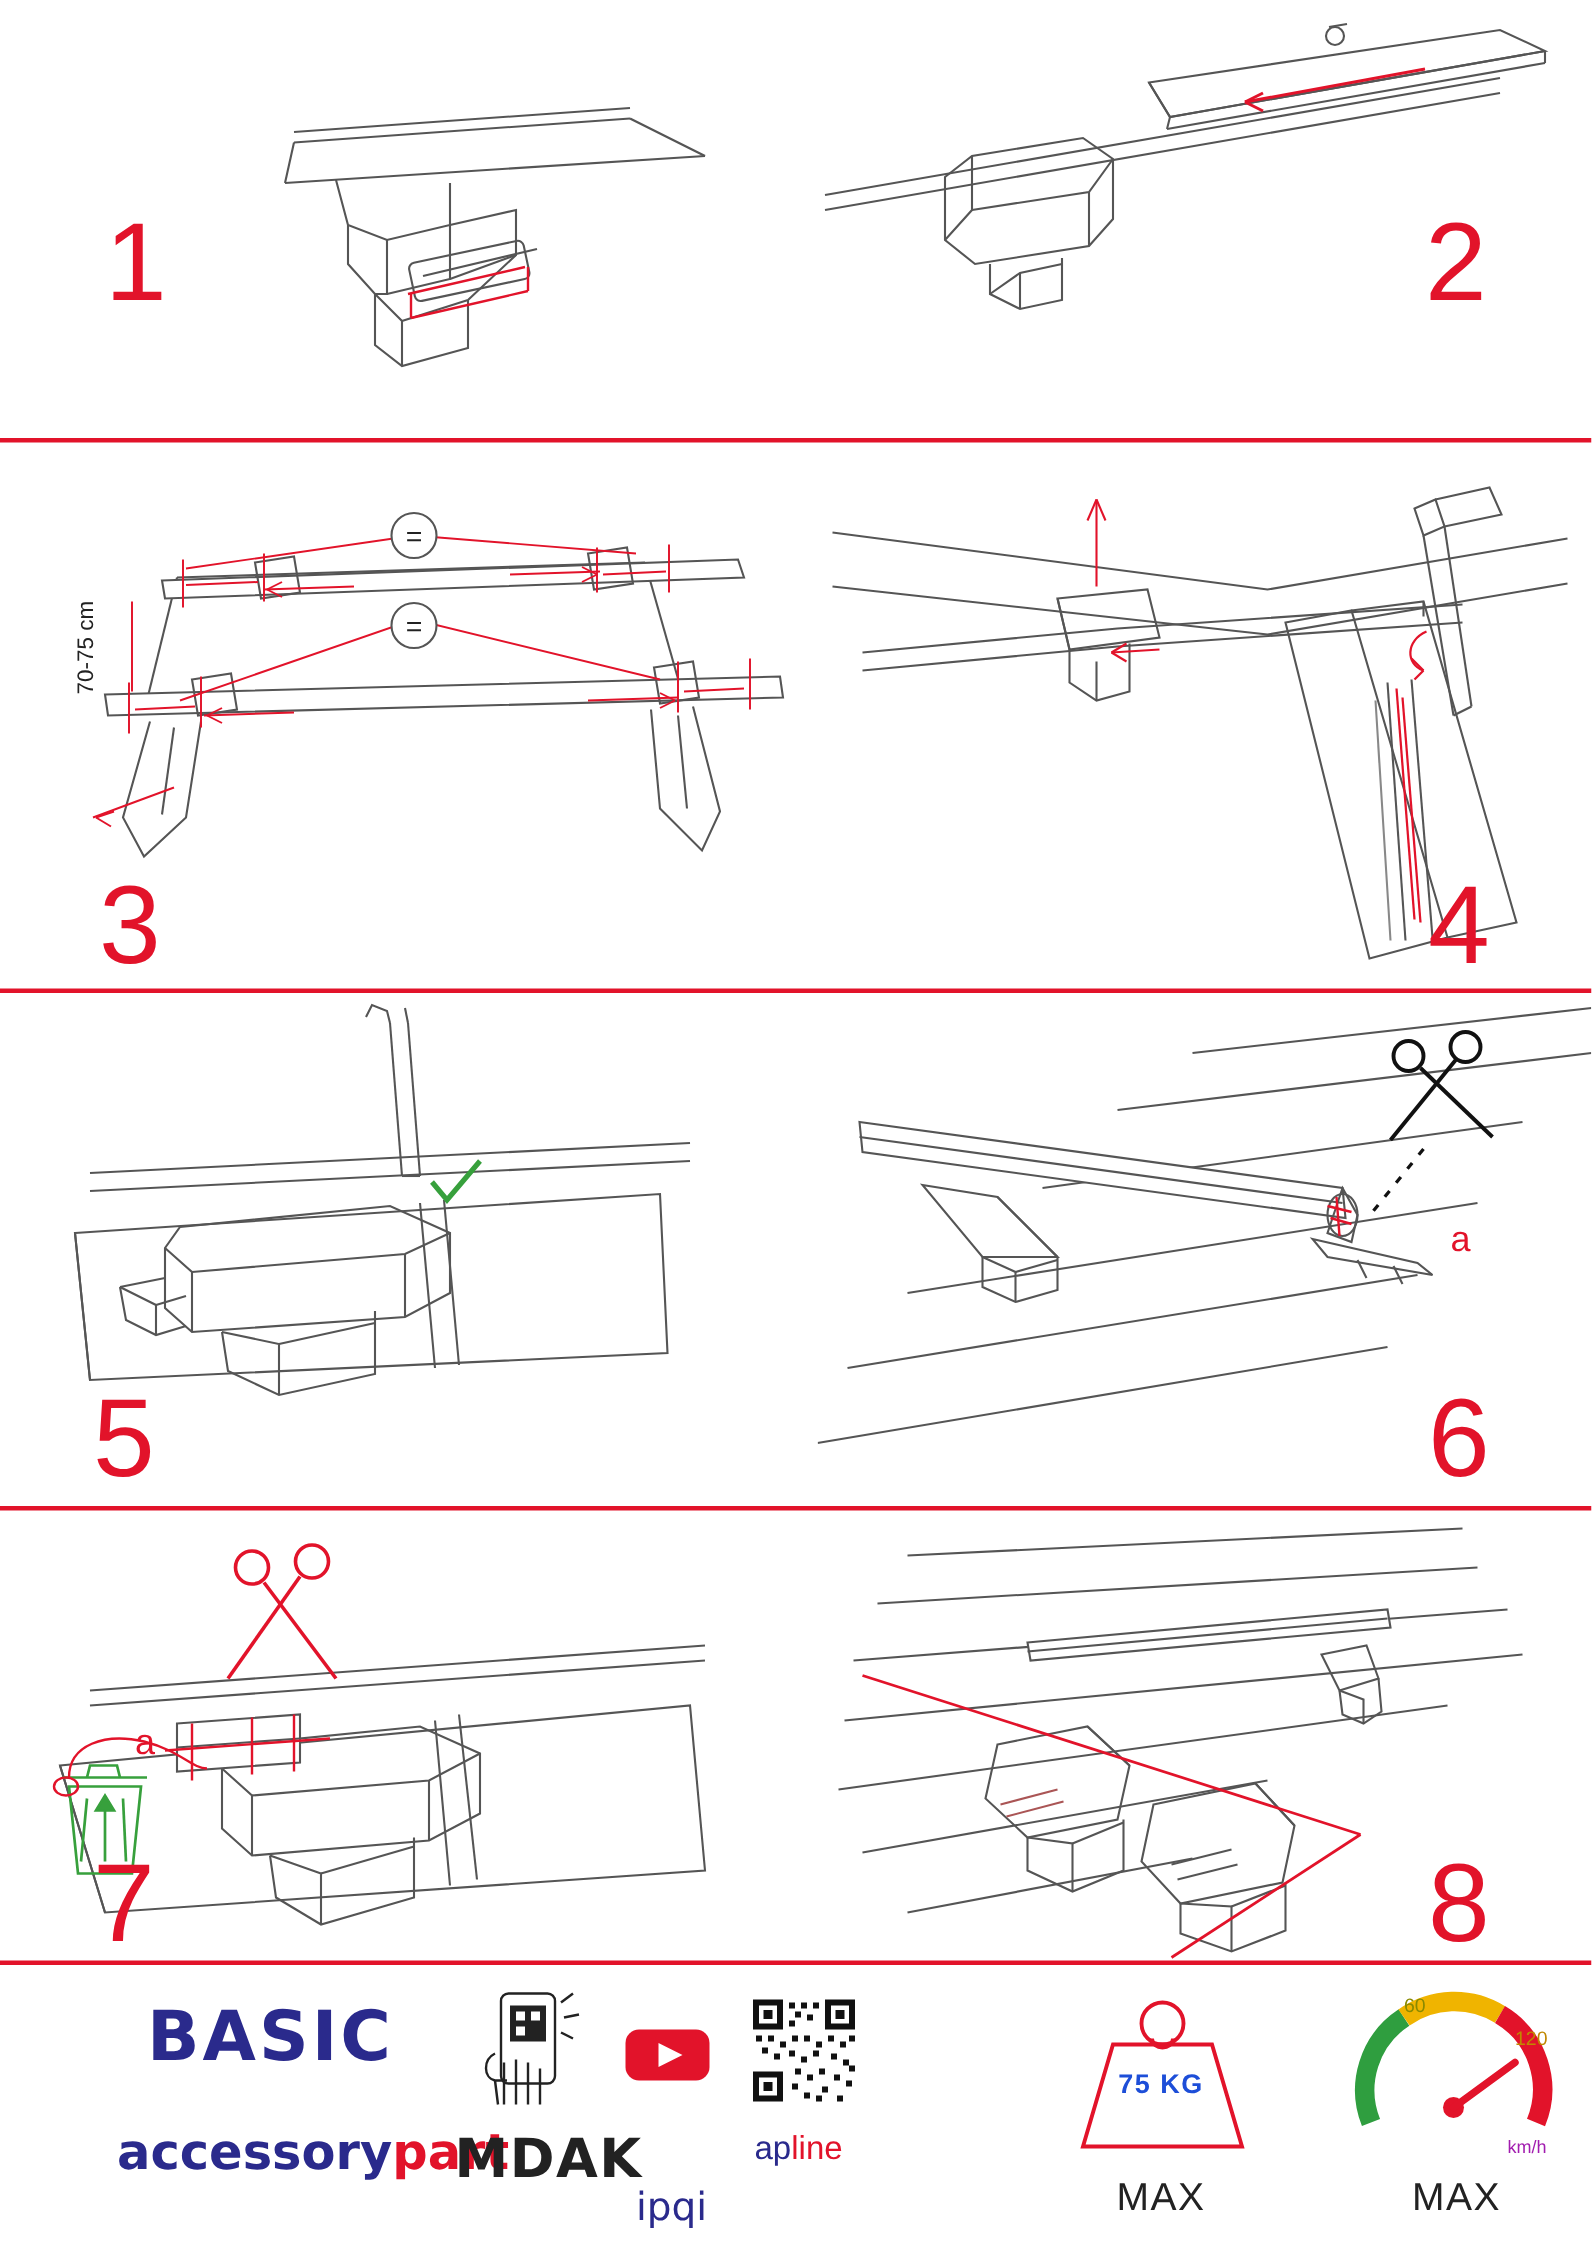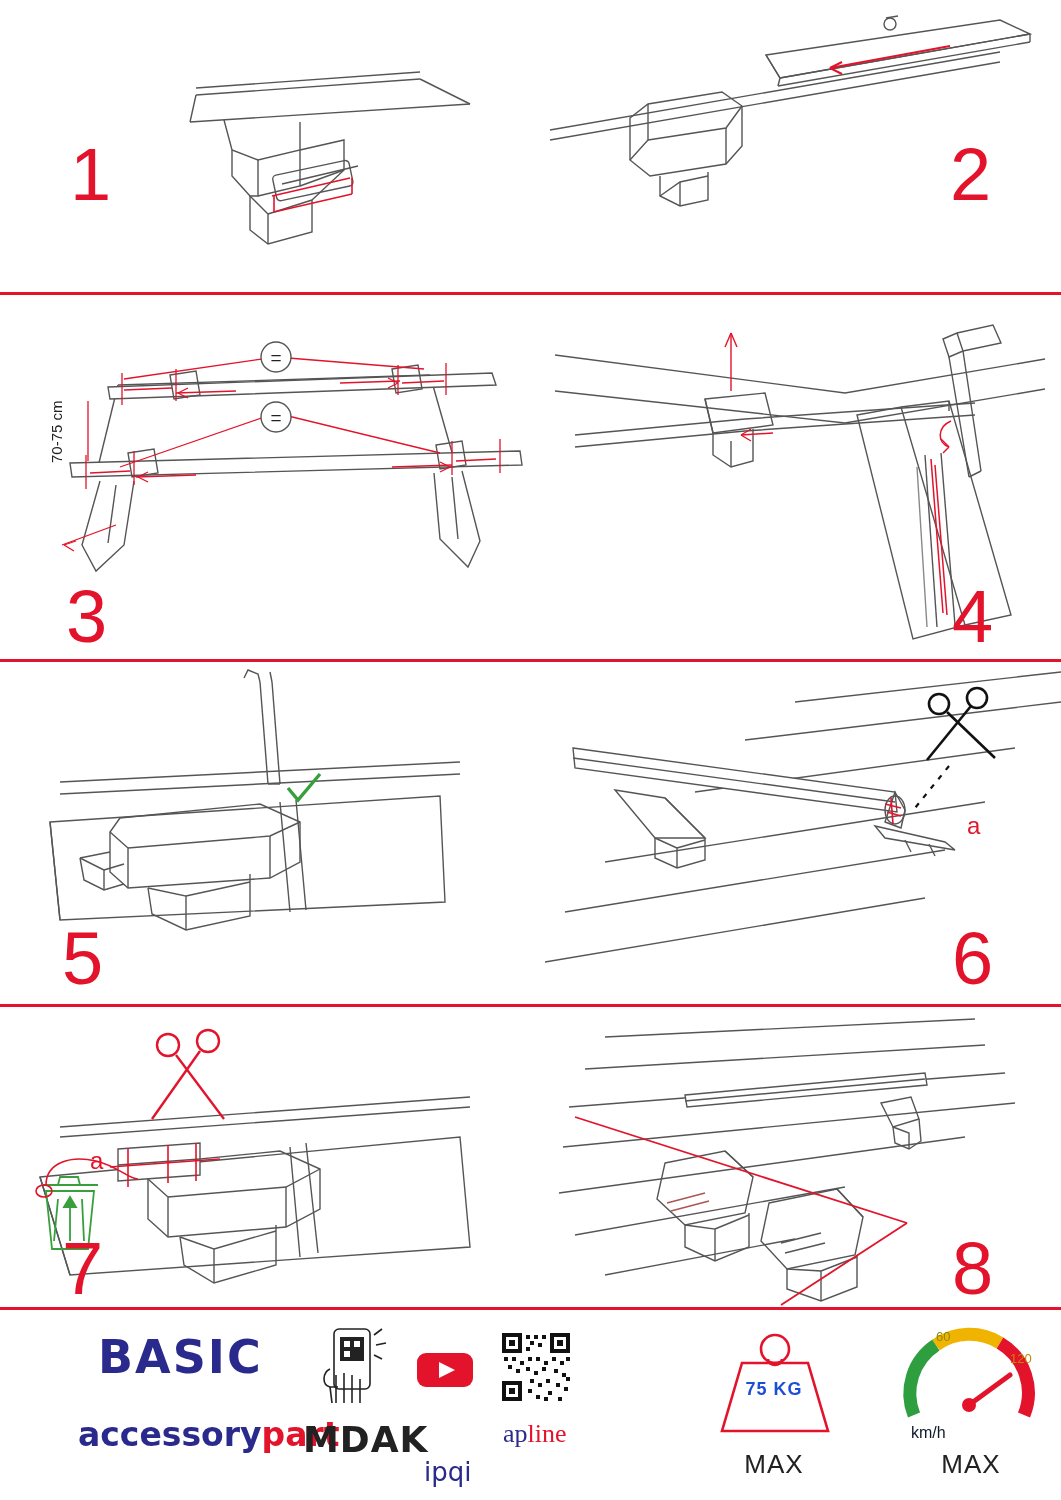--- a/index.html
+++ b/index.html
@@ -54,35 +54,35 @@
     font-family:"DejaVu Sans", sans-serif;
     font-size:36px;font-weight:700;color:#222;letter-spacing:1px;
   }
   .lbl-ipqi{
     position:absolute;left:408px;top:112px;
     font-family:"DejaVu Sans", sans-serif;
     font-size:26px;color:#2a2a8c;letter-spacing:0px;margin-top:38px;
   }
   .lbl-apline{
     position:absolute;left:487px;top:112px;
-    font-family:Liberation Serif, serif;
-    font-size:26px;color:#2a2a8c;
+    font-family:Liberation Sans, sans-serif;
+    font-size:22px;color:#2a2a8c;
   }
   .lbl-apline .ln{color:#e2132a;}
   .weight-label{
     position:absolute;left:698px;top:142px;width:120px;text-align:center;
     font-size:26px;color:#222;letter-spacing:1px;
   }
   .speed-label{
     position:absolute;left:895px;top:142px;width:120px;text-align:center;
     font-size:26px;color:#222;letter-spacing:1px;
   }
   .kmh{
-    position:absolute;left:895px;top:117px;width:120px;text-align:left;
-    font-size:16px;color:#0f172a;
+    position:absolute;left:895px;top:117px;width:120px;text-align:right;
+    font-size:12px;color:#a21caf;
   }
   .kg-text{
     position:absolute;left:698px;top:72px;width:120px;text-align:center;
     font-size:18px;font-weight:700;color:#1d4ed8;letter-spacing:1px;
   }
 </style>
 </head>
 <body>
 
 <div class="sheet">

